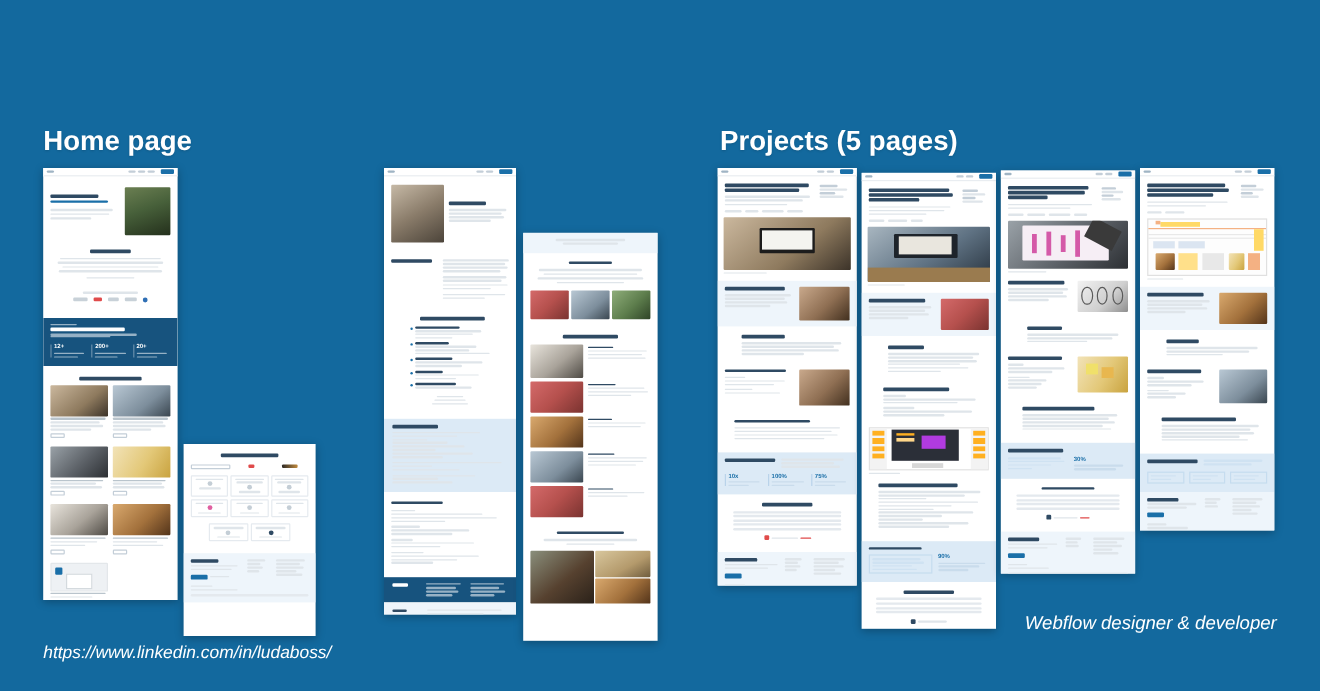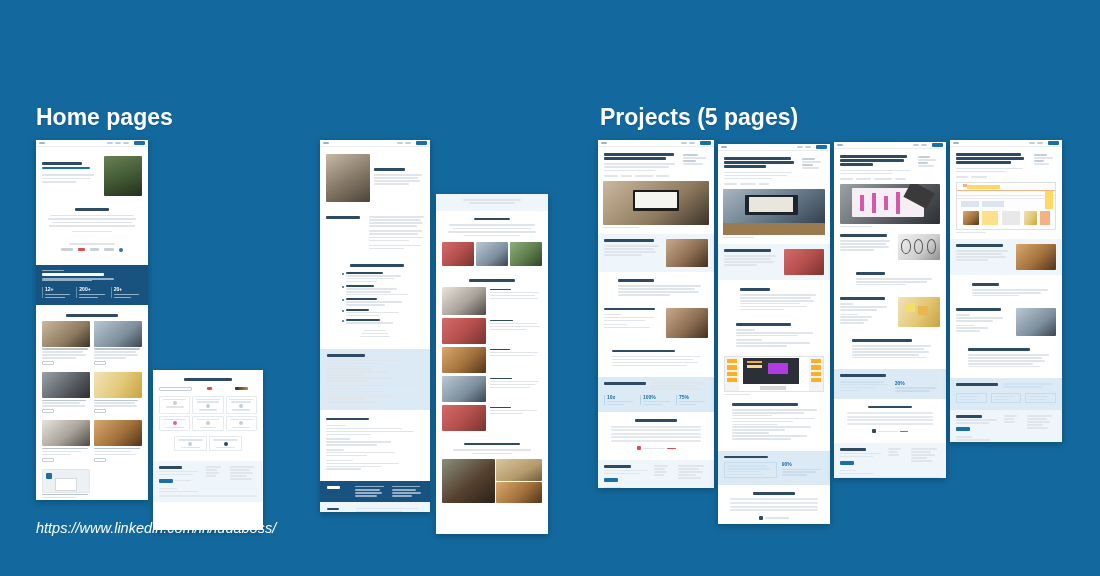--- a/index.html
+++ b/index.html
@@ -20,21 +20,21 @@
   }
   .sec-label {
     position: absolute; font-size: 23px; font-weight: bold; color: #ffffff;
     text-shadow: 0 1px 2px rgba(0,0,0,0.15);
   }
   #lbl-home { left: 36px; top: 104px; }
   #lbl-about { left: 320px; top: 104px; }
   #lbl-projects { left: 600px; top: 104px; }
 
   .footer-url {
-    position: absolute; left: 36px; top: 520px;
+    position: absolute; left: 36px; top: 536px;
     font-size: 14.5px; font-style: italic; color: #ffffff;
     font-family: "Liberation Sans", sans-serif;
   }
   .credit {
     position: absolute; right: 36px; top: 508px;
     text-align: right; color: #ffffff; font-style: italic;
   }
   .credit-line1 { font-size: 16px; display: flex; align-items: center; justify-content: flex-end; gap: 7px; }
   .credit-line2 { font-size: 15.5px; margin-top: 3px; }
   .avatar {
@@ -134,21 +134,21 @@
   .btn-ol { height: 4px; width: 12px; border: 0.5px solid #c3ced8; border-radius: 1px; }
 
   .tl-dot { width: 2px; height: 2px; border-radius: 50%; background: #1a6fa8; flex: none; margin-top: 1px; }
 </style>
 </head>
 <body>
 
 <div class="slide">
 
 
-  <div class="sec-label" id="lbl-home">Home pages</div>
+  <div class="sec-label" id="lbl-home">Home page</div>
   <div class="sec-label" id="lbl-projects">Projects (5 pages)</div>
 
   <div class="page" style="left:36px; top:140px; width:112px; height:360px;">
     <div class="pg-inner">
       <div class="nav">
         <span class="logo"></span>
         <span class="spacer"></span>
         <span class="mi"></span>
         <span class="mi"></span>
         <span class="mi"></span>
@@ -1228,15 +1228,16 @@
           <div class="t-line" style="width:34%; margin-top:1.5px;"></div>
 
         </div>
       </div>
     </div>
   </div>
 
   <div class="footer-url">https://www.linkedin.com/in/ludaboss/</div>
 
   <div class="credit">
+    <div class="credit-line2">Webflow designer &amp; developer</div>
   </div>
 
 </div>
 
 </body></html>

